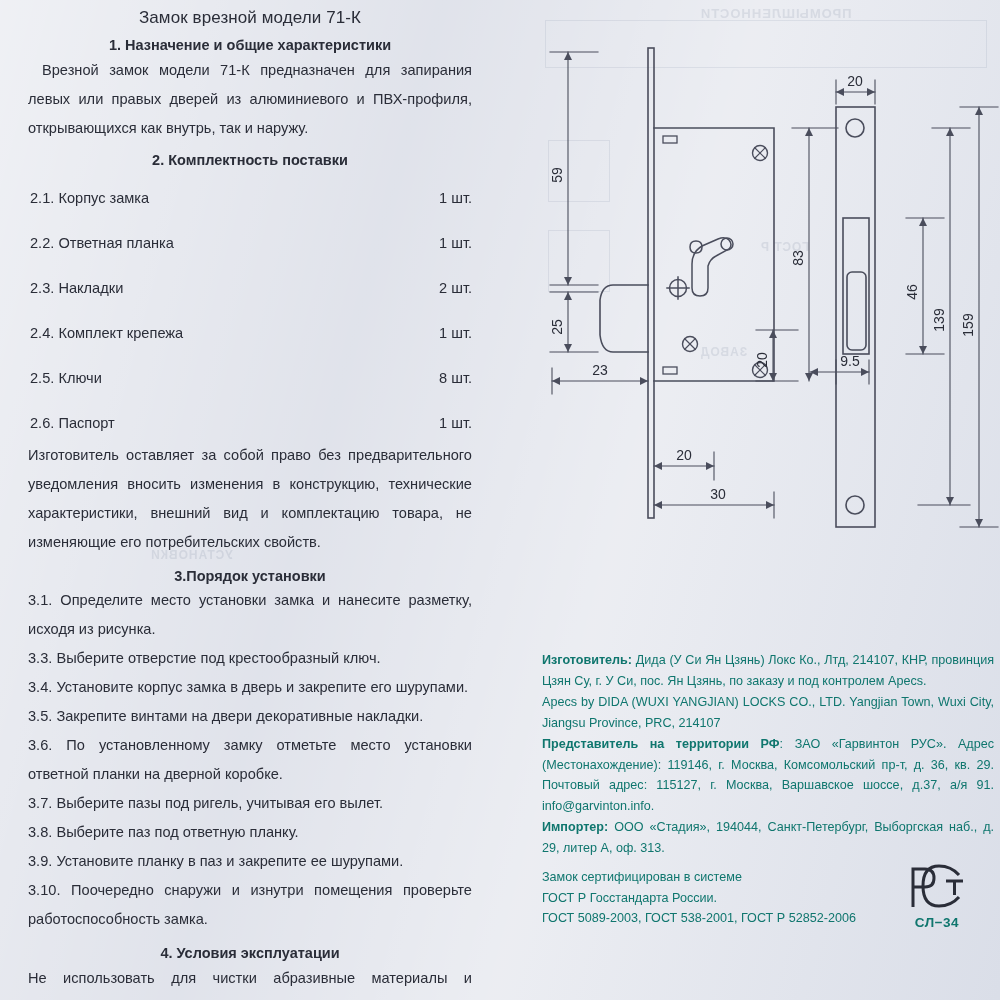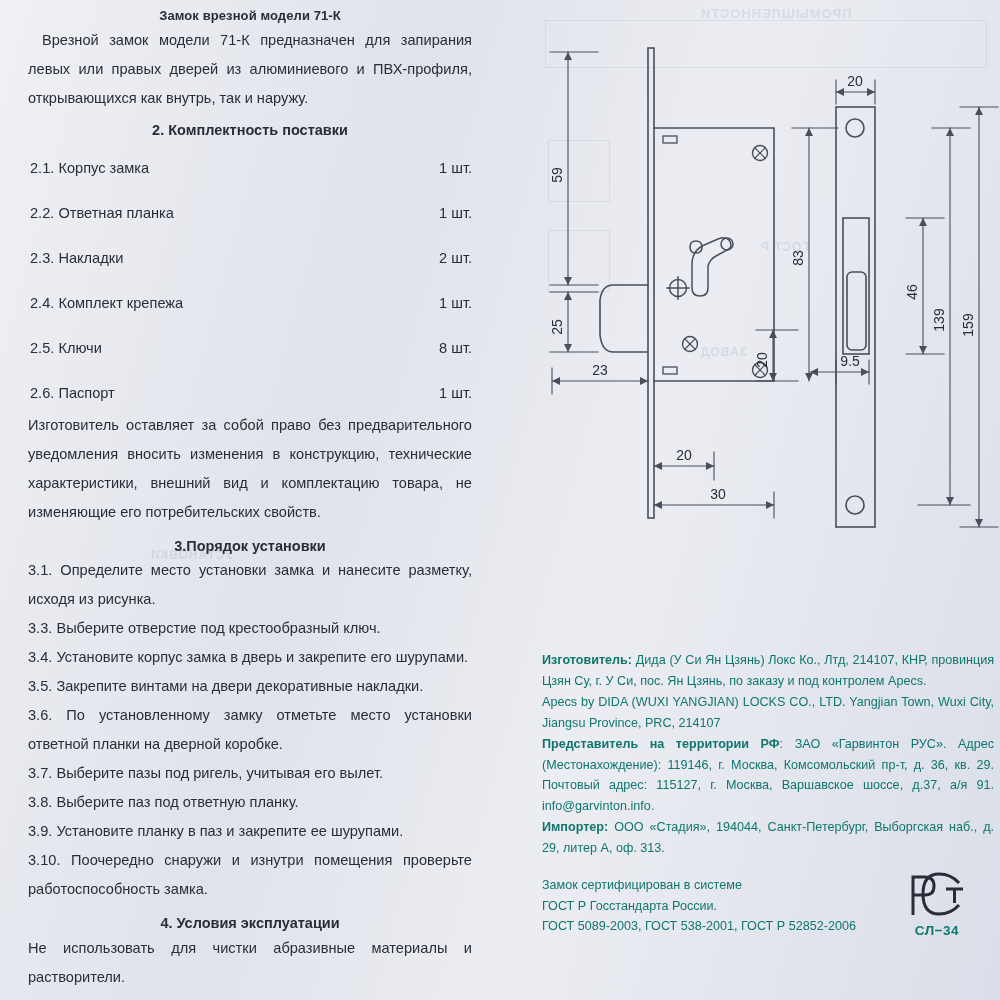--- a/index.html
+++ b/index.html
@@ -42,22 +42,22 @@
 
   
   .left-col {
     position: absolute;
     left: 0; top: 0;
     width: 500px; height: 1000px;
     padding: 0;
   }
   .doc-title {
     text-align: center;
-    font-size: 13px;
-    font-weight: bold;
+    font-size: 17px;
+    font-weight: normal;
     margin: 8px 0 0 0;
     letter-spacing: 0.1px;
   }
   .section-head {
     text-align: center;
     font-size: 14.5px;
     font-weight: bold;
     margin: 9px 0 2px 0;
   }
   .section-head.tight { margin-top: 11px; }
@@ -111,21 +111,21 @@
     color: #0f766e;
   }
   .info-para {
     text-align: justify;
     margin: 0 0 1px 0;
   }
   .info-para.lat { text-align: justify; }
   .info-para b { font-weight: bold; }
   .cert-wrap {
     position: relative;
-    margin-top: 17px;
+    margin-top: 9px;
   }
   .cert-lines { width: 330px; }
   .cert-line { line-height: 20.5px; }
   .cert-mark {
     position: absolute;
     right: 14px;
     top: -6px;
     width: 86px;
     text-align: center;
   }
@@ -148,20 +148,21 @@
   <div class="showthrough-box" style="left:548px; top:140px; width:60px; height:60px;"></div>
   <div class="showthrough-box" style="left:548px; top:230px; width:60px; height:60px;"></div>
   <div class="showthrough" style="left:760px; top:240px; font-size:12px;">ГОСТ Р</div>
   <div class="showthrough" style="left:700px; top:345px; font-size:12px;">ЗАВОД</div>
   <div class="showthrough" style="left:150px; top:548px; font-size:12px;">УСТАНОВКИ</div>
 
   <div class="left-col">
 
     <h1 class="doc-title">Замок врезной модели 71-К</h1>
 
+    <h2 class="section-head">1. Назначение и общие характеристики</h2>
     <p class="para">Врезной замок модели 71-К предназначен для запирания левых или правых дверей из алюминиевого и ПВХ-профиля, открывающихся как внутрь, так и наружу.</p>
 
     <h2 class="section-head">2. Комплектность поставки</h2>
 
     <div class="kit-list">
       <div class="kit-row">
         <span>2.1. Корпус замка</span>
         <span class="qty">1 шт.</span>
       </div>
       <div class="kit-row">

